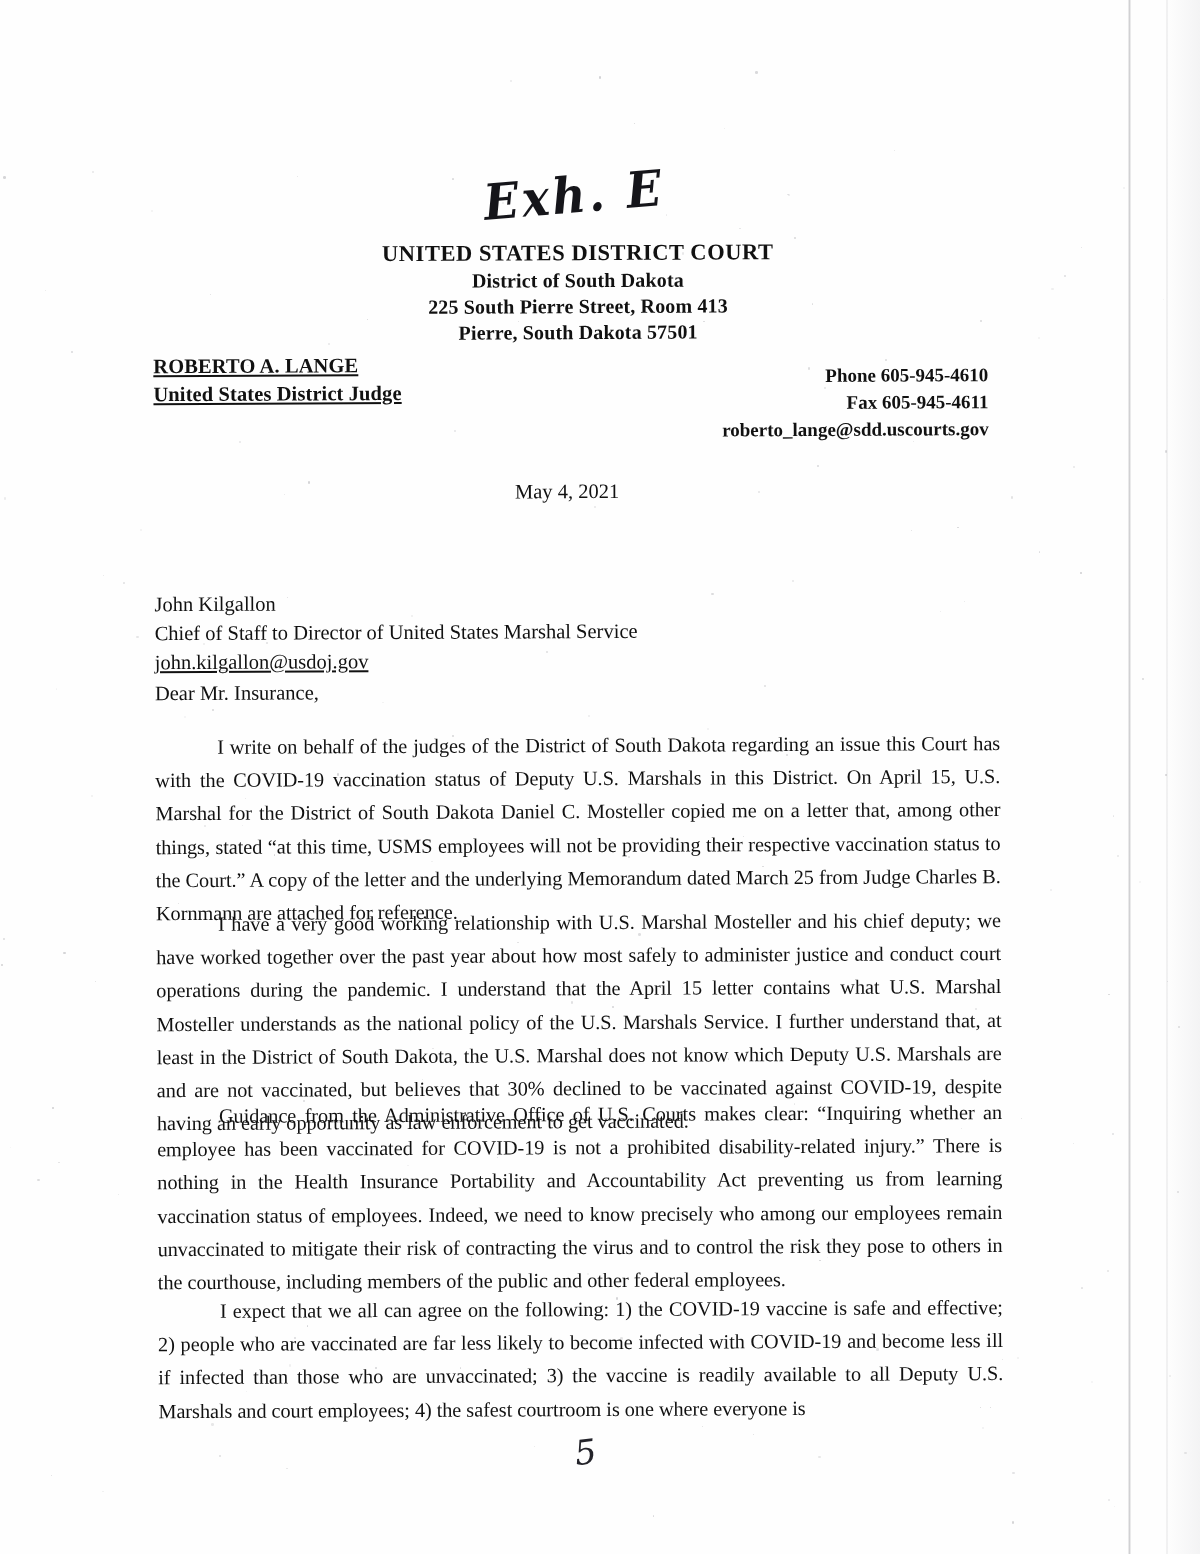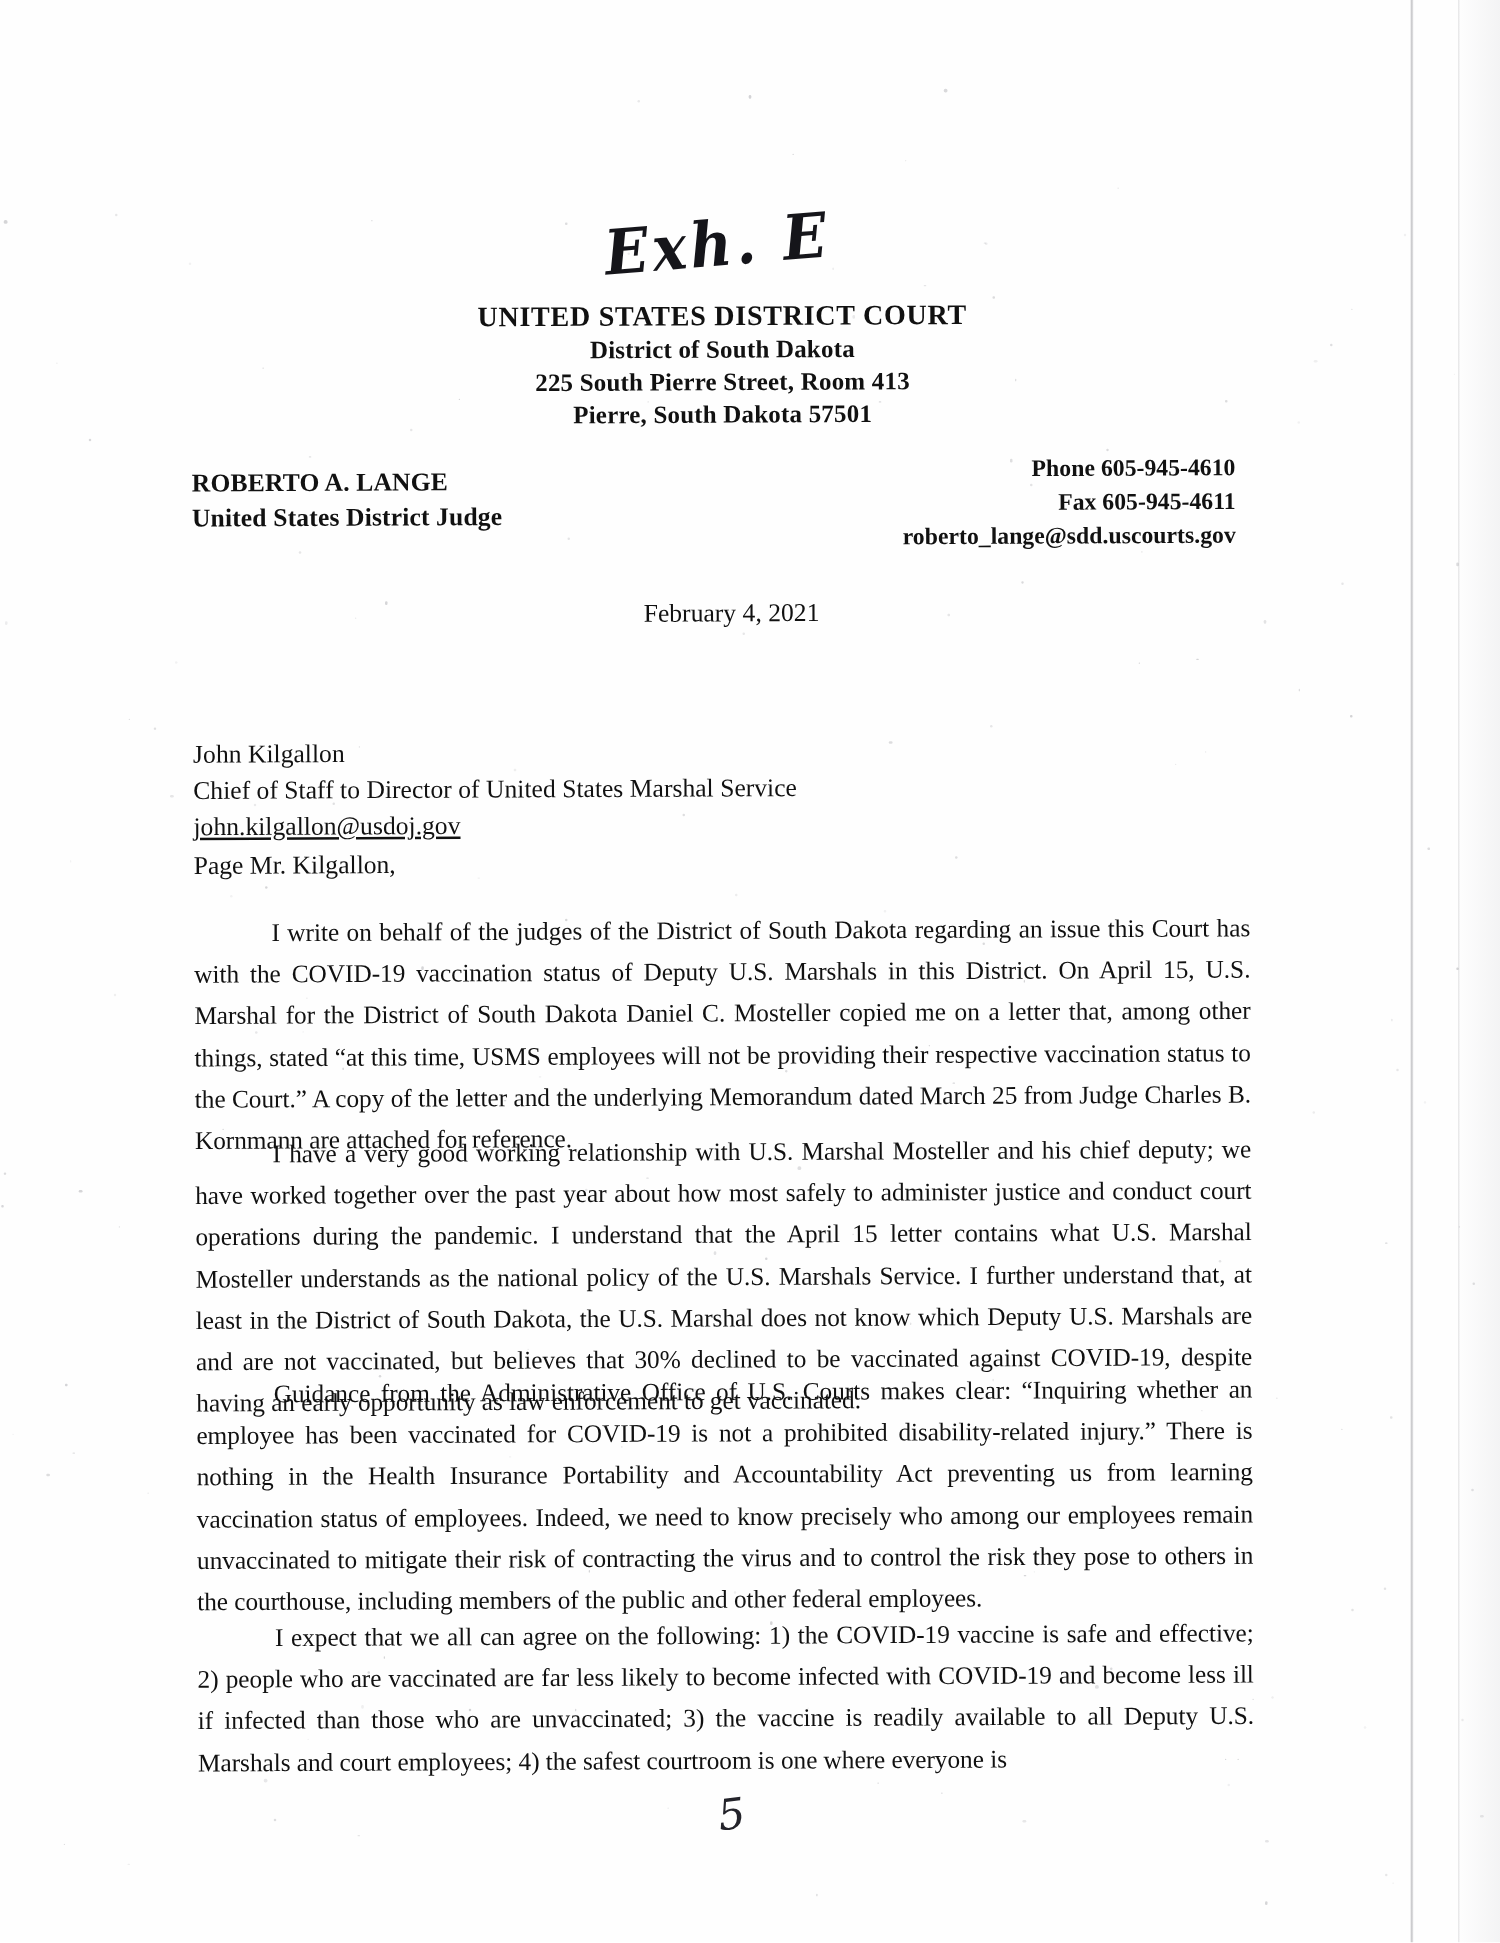--- a/index.html
+++ b/index.html
@@ -148,23 +148,24 @@
   #letterhead .l3,
   #letterhead .l4 {
     font-size: 20px;
     font-weight: bold;
     letter-spacing: .15px;
   }
 
   
   #judge-block {
     position: absolute;
-    top: 371px;
+    top: 350px;
     left: 155px;
     line-height: 1.38;
+    text-decoration: underline;
   }
   #judge-block .name,
   #judge-block .title {
     font-size: 20.5px;
     font-weight: bold;
     letter-spacing: .1px;
     white-space: nowrap;
   }
   #contact-block {
     position: absolute;
@@ -262,29 +263,29 @@
       <div class="name">ROBERTO A. LANGE</div>
       <div class="title">United States District Judge</div>
     </div>
 
     <div id="contact-block">
       <div>Phone 605-945-4610</div>
       <div>Fax 605-945-4611</div>
       <div>roberto_lange@sdd.uscourts.gov</div>
     </div>
 
-    <div id="letter-date">February 4, 2021</div>
+    <div id="letter-date">May 4, 2021</div>
 
     <div id="recipient-block">
       <div>John Kilgallon</div>
       <div>Chief of Staff to Director of United States Marshal Service</div>
       <div id="recipient-email">john.kilgallon@usdoj.gov</div>
     </div>
 
-    <div id="salutation">Page Mr. Kilgallon,</div>
+    <div id="salutation">Dear Mr. Insurance,</div>
 
     <div class="body-par" id="par-1">I write on behalf of the judges of the District of South Dakota regarding an issue this Court has with the COVID-19 vaccination status of Deputy U.S. Marshals in this District.  On April 15, U.S. Marshal for the District of South Dakota Daniel C. Mosteller copied me on a letter that, among other things, stated “at this time, USMS employees will not be providing their respective vaccination status to the Court.”  A copy of the letter and the underlying Memorandum dated March 25 from Judge Charles B. Kornmann are attached for reference.</div>
     <div class="body-par" id="par-2">I have a very good working relationship with U.S. Marshal Mosteller and his chief deputy; we have worked together over the past year about how most safely to administer justice and conduct court operations during the pandemic.  I understand that the April 15 letter contains what U.S. Marshal Mosteller understands as the national policy of the U.S. Marshals Service.  I further understand that, at least in the District of South Dakota, the U.S. Marshal does not know which Deputy U.S. Marshals are and are not vaccinated, but believes that 30% declined to be vaccinated against COVID-19, despite having an early opportunity as law enforcement to get vaccinated.</div>
     <div class="body-par" id="par-3">Guidance from the Administrative Office of U.S. Courts makes clear: “Inquiring whether an employee has been vaccinated for COVID-19 is not a prohibited disability-related injury.”  There is nothing in the Health Insurance Portability and Accountability Act preventing us from learning vaccination status of employees.  Indeed, we need to know precisely who among our employees remain unvaccinated to mitigate their risk of contracting the virus and to control the risk they pose to others in the courthouse, including members of the public and other federal employees.</div>
     <div class="body-par" id="par-4">I expect that we all can agree on the following: 1) the COVID-19 vaccine is safe and effective; 2) people who are vaccinated are far less likely to become infected with COVID-19 and become less ill if infected than those who are unvaccinated; 3) the vaccine is readily available to all Deputy U.S. Marshals and court employees; 4) the safest courtroom is one where everyone is</div>
 
     <div id="page-number-hand">5</div>
   </div>
 
   <div id="speckle">

